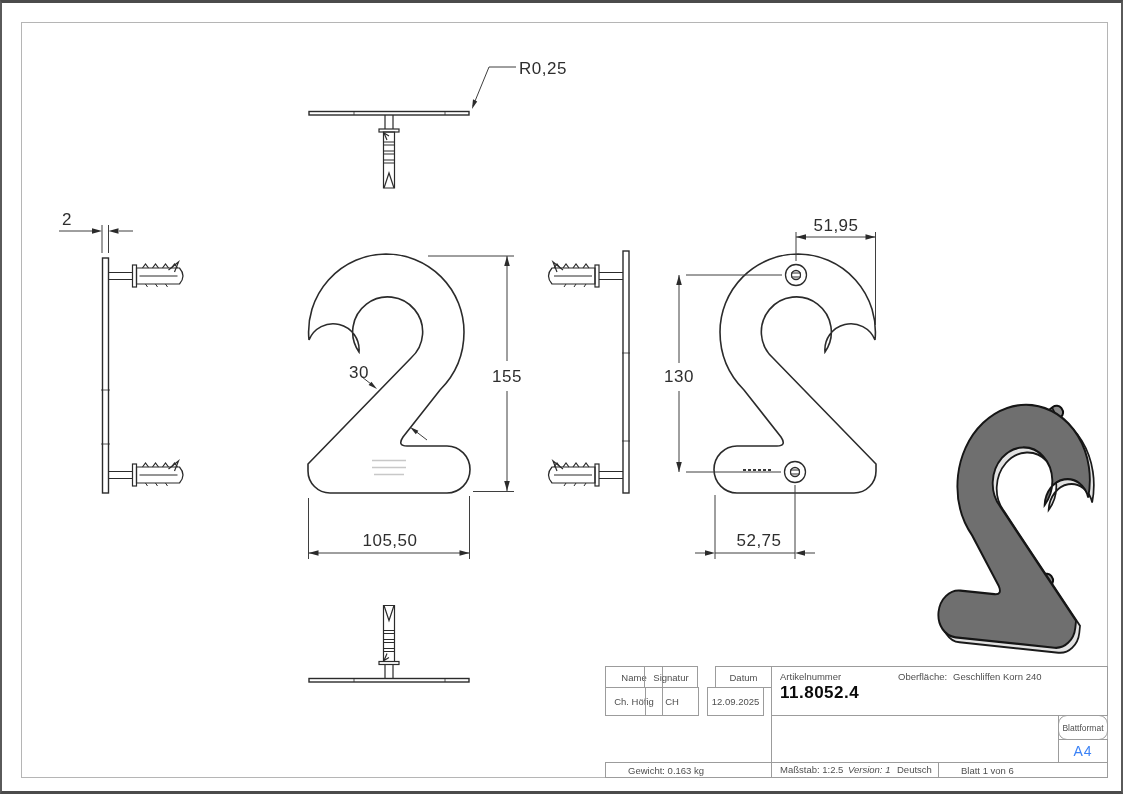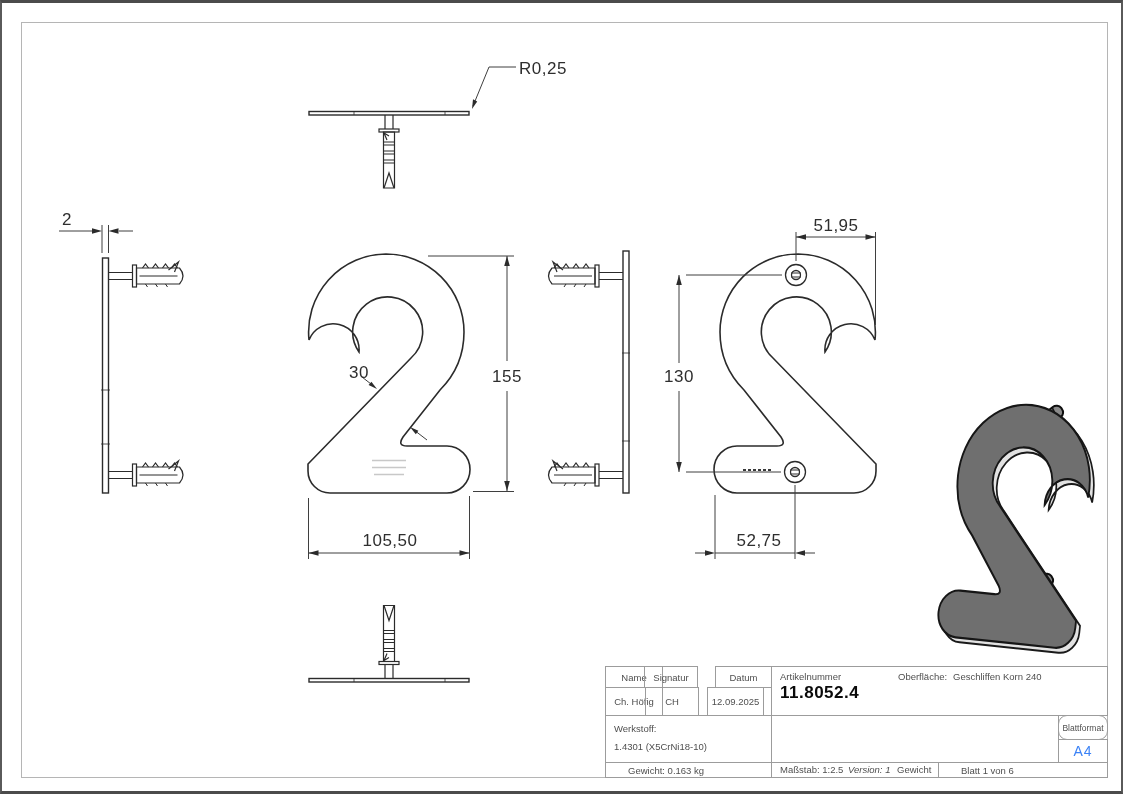--- a/index.html
+++ b/index.html
@@ -200,37 +200,33 @@
         <span>12.09.2025</span>
       </div>
 
     <div class="cell" style="left:166px;top:0;width:337px;height:50px;">
       <span class="artlabel">Artikelnummer</span>
       <span class="surflabel">Oberfläche:</span>
       <span class="surfvalue">Geschliffen Korn 240</span>
       <span class="artnum">11.8052.4</span>
     </div>
 
-    <div class="cell" style="left:0;top:49px;width:167px;height:48px;">
-      <span class="matlabel">Werkstoff:</span>
-      <span class="matvalue">1.4301 (X5CrNi18-10)</span>
-    </div>
     <div class="cell" style="left:166px;top:49px;width:288px;height:48px;"></div>
     <div class="cell c-center bf-label" style="left:453px;top:49px;width:50px;height:25px;">
         <span>Blattformat</span>
       </div>
     <div class="cell c-center bf-value" style="left:453px;top:73px;width:50px;height:24px;">
         <span>A4</span>
       </div>
 
     <div class="cell c-left" style="left:0;top:96px;width:167px;height:16px;">
         <span>Gewicht: 0.163 kg</span>
       </div>
     <div class="cell scale-group" style="left:166px;top:96px;width:168px;height:16px;">
       <span style="left:8px;">Maßstab: 1:2.5</span>
       <span style="left:76px;font-style:italic;">Version: 1</span>
-      <span style="left:125px;">Gewicht</span>
+      <span style="left:125px;">Deutsch</span>
     </div>
     <div class="cell c-left" style="left:333px;top:96px;width:170px;height:16px;">
         <span>Blatt 1 von 6</span>
       </div>
   </div>
 </div>
 
 </body></html>

